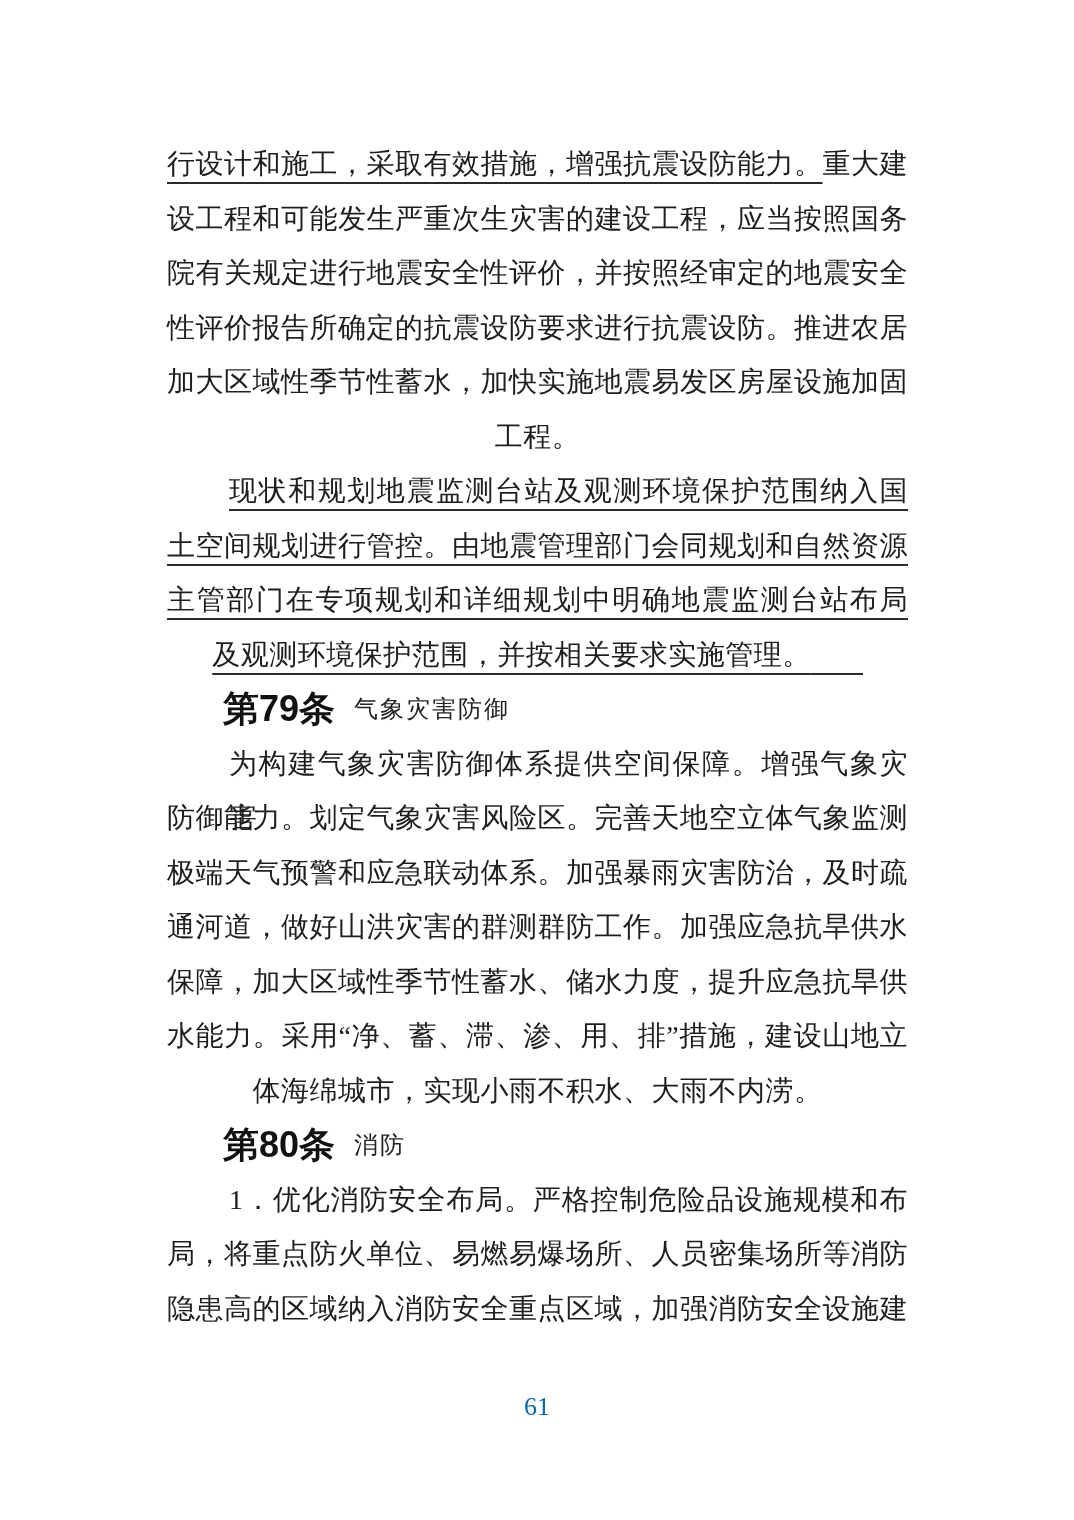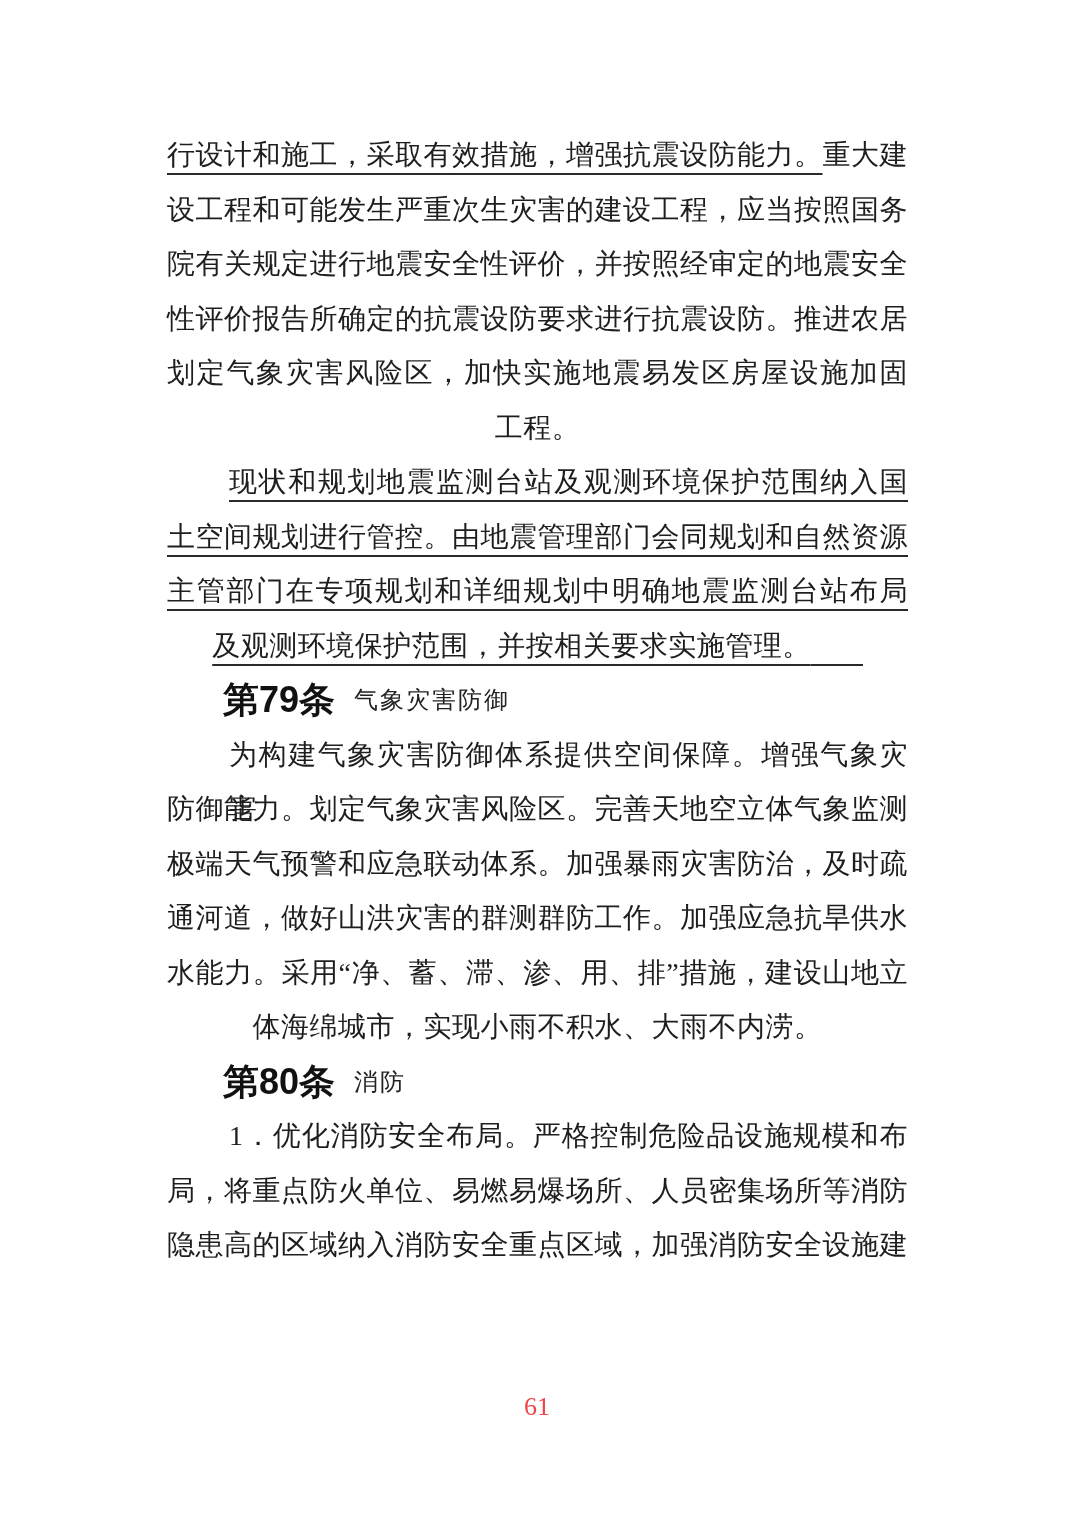--- a/index.html
+++ b/index.html
@@ -6,21 +6,21 @@
   .page{
     position:relative;
     width:1074px;height:1520px;
     background:#ffffff;
     color:#1e1e1e;
     font-family:"Liberation Serif","DejaVu Serif",serif;
     overflow:hidden;
   }
   .content{
     position:absolute;
-    left:167px;top:128px;
+    left:167px;top:137px;
     width:741px;
   }
   .line{
     font-size:28px;
     line-height:54.5px;
     height:54.5px;
     text-align:center;
     letter-spacing:0.5px;
   }
   .line.fill{
@@ -59,52 +59,53 @@
     color:#222222;
     letter-spacing:2px;
   }
   .footer{
     position:absolute;
     left:0;right:0;top:1392px;
     text-align:center;
   }
   .pagenum{
     font-size:26px;
-    color:#ef4444;
+    color:#0369a1;
     font-family:"Liberation Serif","DejaVu Serif",serif;
   }
 </style>
 </head>
 <body>
 
 <main class="page">
   <section class="content" id="doc-content">
       <div class="para">
         <div class="line fill"><span class="seg u">行设计和施工，采取有效措施，增强抗震设防能力。</span><span class="seg">重大建</span></div>
         <div class="line fill"><span class="seg">设工程和可能发生严重次生灾害的建设工程，应当按照国务</span></div>
         <div class="line fill"><span class="seg">院有关规定进行地震安全性评价，并按照经审定的地震安全</span></div>
         <div class="line fill"><span class="seg">性评价报告所确定的抗震设防要求进行抗震设防。推进农居</span></div>
-        <div class="line fill"><span class="seg">划定气象灾害风险区，加快实施地震易发区房屋设施加固</span></div>
+        <div class="line fill"><span class="seg">加大区域性季节性蓄水，加快实施地震易发区房屋设施加固</span></div>
         <div class="line"><span class="seg">工程。</span></div>
       </div>
       <div class="para">
         <div class="line fill indent"><span class="seg u">现状和规划地震监测台站及观测环境保护范围纳入国</span></div>
         <div class="line fill"><span class="seg u">土空间规划进行管控。由地震管理部门会同规划和自然资源</span></div>
         <div class="line fill"><span class="seg u">主管部门在专项规划和详细规划中明确地震监测台站布局</span></div>
         <div class="line"><span class="seg u">及观测环境保护范围，并按相关要求实施管理。</span><span class="u-ext"></span></div>
       </div>
       <div class="heading">
         <span class="h-num">第79条</span>
         <span class="h-title">气象灾害防御</span>
       </div>
       <div class="para">
         <div class="line fill indent"><span class="seg">为构建气象灾害防御体系提供空间保障。增强气象灾害</span></div>
         <div class="line fill"><span class="seg">防御能力。划定气象灾害风险区。完善天地空立体气象监测</span></div>
         <div class="line fill"><span class="seg">极端天气预警和应急联动体系。加强暴雨灾害防治，及时疏</span></div>
         <div class="line fill"><span class="seg">通河道，做好山洪灾害的群测群防工作。加强应急抗旱供水</span></div>
+        <div class="line fill"><span class="seg">保障，加大区域性季节性蓄水、储水力度，提升应急抗旱供</span></div>
         <div class="line fill"><span class="seg">水能力。采用“净、蓄、滞、渗、用、排”措施，建设山地立</span></div>
         <div class="line"><span class="seg">体海绵城市，实现小雨不积水、大雨不内涝。</span></div>
       </div>
       <div class="heading">
         <span class="h-num">第80条</span>
         <span class="h-title">消防</span>
       </div>
       <div class="para">
         <div class="line fill indent"><span class="seg">1．优化消防安全布局。严格控制危险品设施规模和布</span></div>
         <div class="line fill"><span class="seg">局，将重点防火单位、易燃易爆场所、人员密集场所等消防</span></div>

